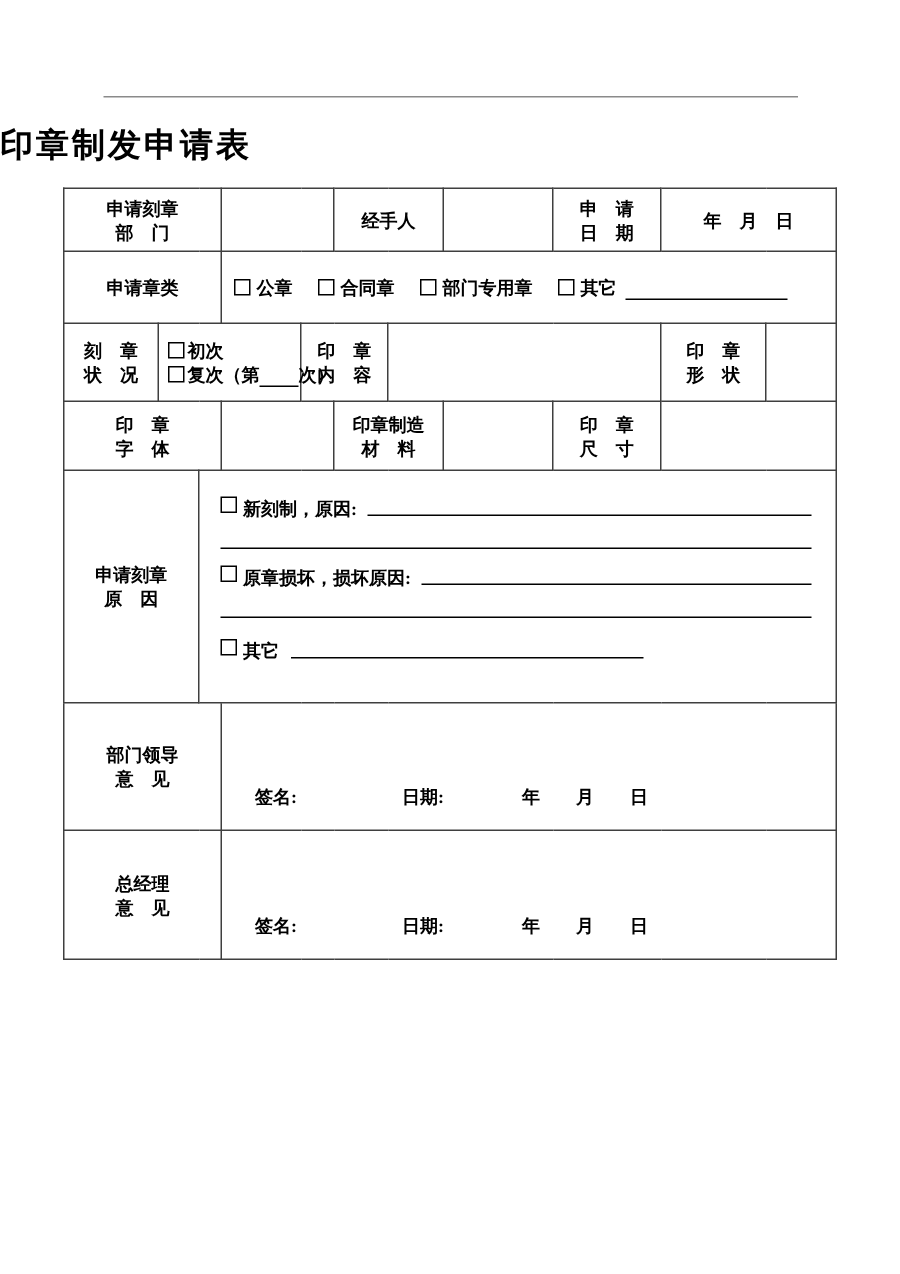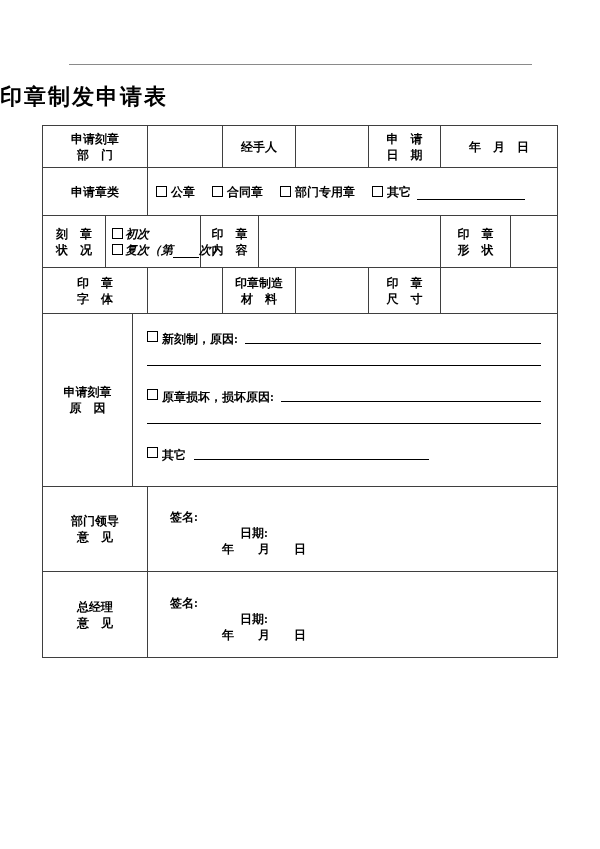--- a/index.html
+++ b/index.html
@@ -30,30 +30,30 @@
   }
   .cb.tight{margin-right:2px;}
   .blank{
     display:inline-block;border-bottom:1px solid #000;height:12px;vertical-align:bottom;
   }
   .opts{display:flex;align-items:center;padding-left:4px;white-space:nowrap;}
   .opt{margin-right:17px;}
   .opt:last-child{margin-right:0;}
   .opt .blank{margin-left:6px;}
   td.status-opts{padding-left:6px;vertical-align:middle;}
-  td.status-opts div{white-space:nowrap;font-style:italic;}
+  td.status-opts div{white-space:nowrap;}
   td.reasons{vertical-align:top;padding:17px 16px 0 14px;}
   .reason-line{display:flex;}
   .reason-line .txt{white-space:nowrap;}
   .reason-line .fill{flex:1;border-bottom:1px solid #000;margin:0 0 3px 7px;}
   .cont{height:18px;border-bottom:1px solid #000;}
-  .reason-item{margin-bottom:23px;}
+  .reason-item{margin-bottom:11px;}
   .reason-item.last{margin-top:14px;}
   td.sig{vertical-align:bottom;padding:0 0 14px 22px;}
-  .sigrow{display:flex;white-space:nowrap;flex-direction:column;}
+  .sigrow{display:flex;white-space:nowrap;}
   .sigrow .date{margin-left:70px;}
   .sigrow .ymd{margin-left:52px;}
 </style>
 </head>
 <body>
 
 <div class="page">
 
   <div class="top-rule"></div>
 

